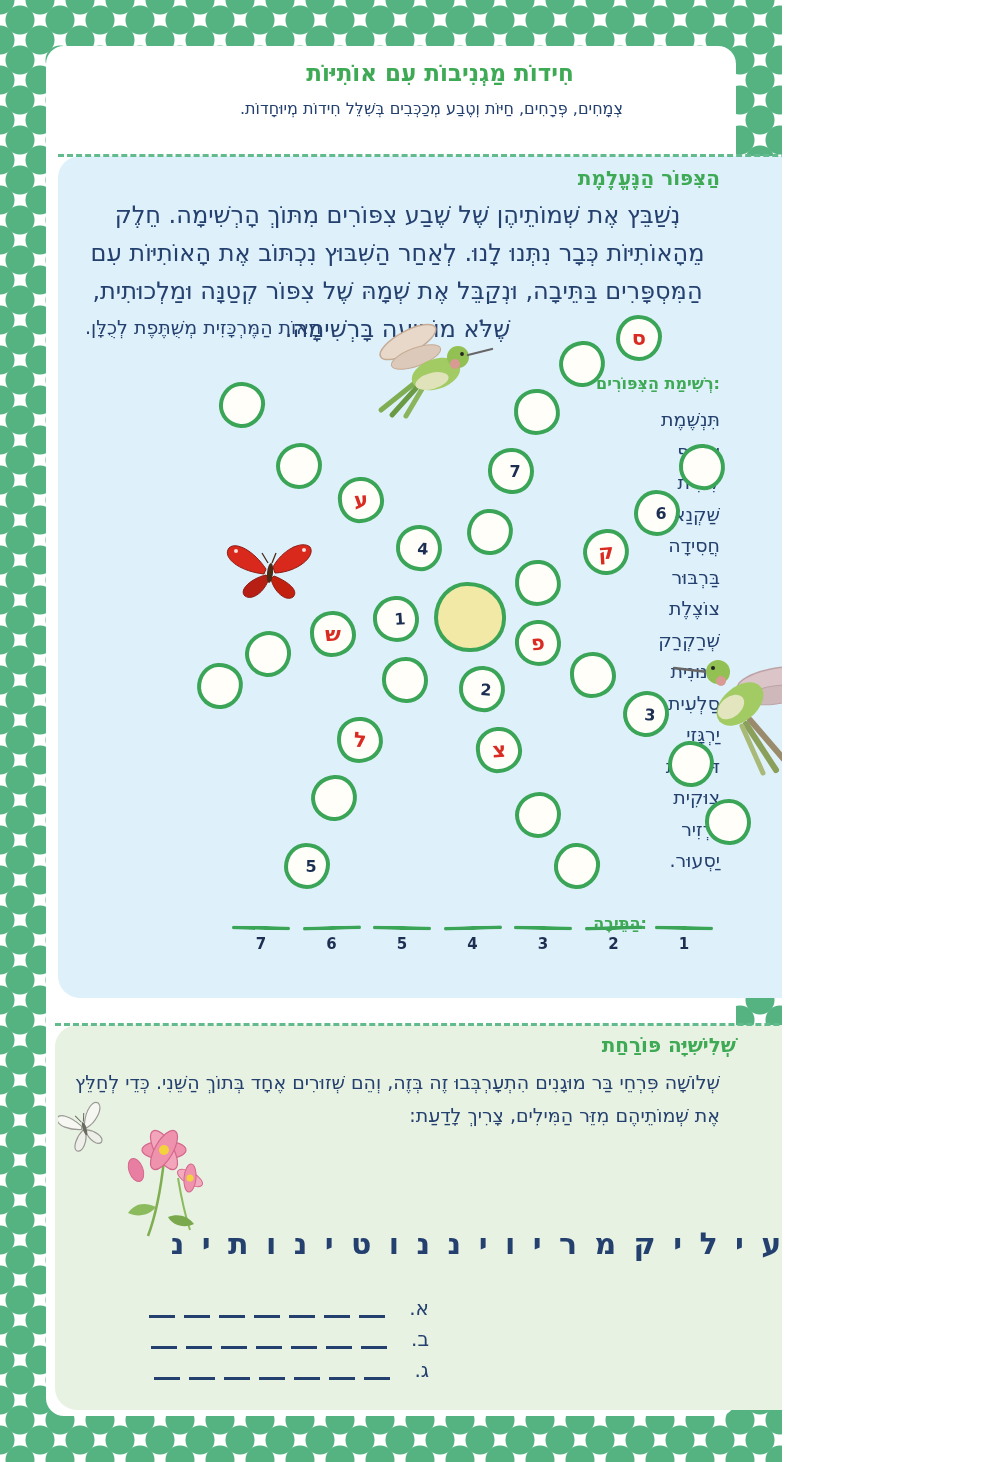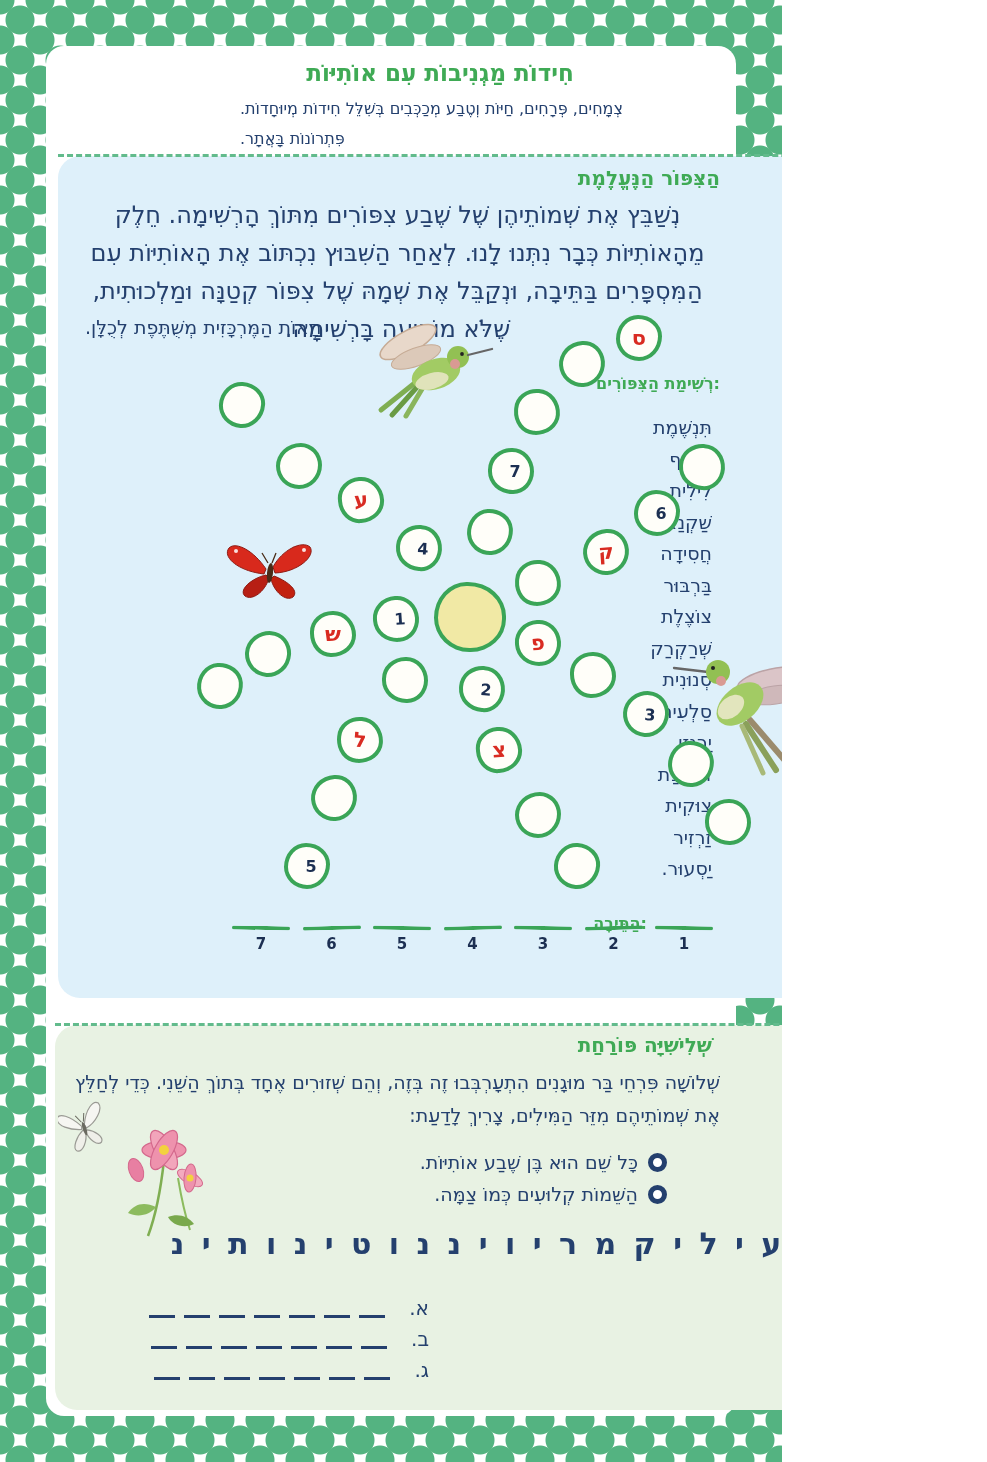--- a/index.html
+++ b/index.html
@@ -30,37 +30,37 @@
   .dashed-sep{border-top:3px dashed #62bb8c;height:0;}
   #sep1{left:58px;top:154px;width:874px;}
   #sep2{left:55px;top:1023px;width:877px;}
   
   #sec1-title{right:62px;top:166px;font-size:20px;}
   #sec1-para{left:75px;right:62px;top:196px;direction:rtl;text-align:center;
              font-size:24px;line-height:38px;}
   #hint{left:85px;top:316px;font-size:19px;direction:rtl;}
   #list-title{right:62px;top:374px;font-size:16px;}
   #bird-list{right:62px;top:404px;direction:rtl;text-align:right;font-size:19px;
-             line-height:31.5px;list-style:none;margin:8px;padding:0;}
+             line-height:31.5px;list-style:none;margin:0;padding:0;}
   
   .circle{position:absolute;width:38px;height:38px;background:#fffef9;
           border:4.5px solid #3aa557;display:flex;align-items:center;
           justify-content:center;box-sizing:content-box;}
   .circle span{display:block;}
   .circle.number span{color:#1c2f52;font-weight:bold;font-size:16px;transform:translateX(4px);}
   .circle.letter span{color:#d92b21;font-weight:bold;font-size:21px;}
   #center-cell{left:434px;top:582px;width:64px;height:62px;background:#f1e9a5;
                border:4.5px solid #3aa557;border-radius:46% 54% 50% 50% / 52% 50% 48% 50%;}
   
   #tevah-label{right:135px;top:914px;font-size:16px;}
   .blank-group{position:absolute;width:58px;text-align:center;}
   .blank-line{height:0;border-top:4px solid #3aa557;border-radius:3px;}
   .blank-num{margin-top:5px;color:#1c2f52;font-weight:bold;font-size:15px;}
   
-  #sec2-title{right:70px;top:1033px;font-size:20px;margin-left:44px;}
+  #sec2-title{right:46px;top:1033px;font-size:20px;margin-left:44px;}
   #sec2-para{left:70px;right:62px;top:1066px;direction:rtl;
              font-size:19px;line-height:33px;}
   #bullets{right:115px;top:1146px;direction:rtl;}
   .bullet-row{display:flex;direction:rtl;align-items:center;height:32px;
               font-size:19px;color:#24406e;}
   .ring{width:9px;height:9px;border:5px solid #24406e;border-radius:50%;
         background:#fff;margin-left:10px;flex:0 0 auto;}
   #letter-string{left:95px;top:1226px;width:800px;text-align:center;direction:rtl;
                  font-size:30px;font-weight:bold;color:#24406e;word-spacing:7px;}
   .answer-row{position:absolute;right:353px;height:26px;display:flex;direction:rtl;
@@ -73,21 +73,20 @@
 </head>
 <body>
 
 <div id="page">
   <div id="dots"></div>
   <div id="sheet"></div>
 
   <div class="abs green-h" id="main-title">חִידוֹת מַגְנִיבוֹת עִם אוֹתִיּוֹת</div>
   <div class="abs navy" id="intro">
     <div>צְמָחִים, פְּרָחִים, חַיּוֹת וְטֶבַע מְכַכְּבִים בְּשִׁלֵּל חִידוֹת מְיוּחָדוֹת.</div>
-    <div>פִּתְרוֹנוֹת בָּאֲתָר.</div>
   </div>
 
   <div class="abs panel" id="panel-birds"></div>
   <div class="abs dashed-sep" id="sep1"></div>
 
   <div class="abs green-h" id="sec1-title">הַצִּפּוֹר הַנֶּעֱלֶמֶת</div>
   <div class="abs navy" id="sec1-para">נְשַׁבֵּץ אֶת שְׁמוֹתֵיהֶן שֶׁל שֶׁבַע צִפּוֹרִים מִתּוֹךְ הָרְשִׁימָה. חֵלֶק מֵהָאוֹתִיּוֹת כְּבָר נִתְּנוּ לָנוּ. לְאַחַר הַשִּׁבּוּץ נִכְתּוֹב אֶת הָאוֹתִיּוֹת עִם הַמִּסְפָּרִים בַּתֵּיבָה, וּנְקַבֵּל אֶת שְׁמָהּ שֶׁל צִפּוֹר קְטַנָּה וּמַלְכוּתִית, שֶׁלֹּא מוֹפִיעָה בָּרְשִׁימָה.</div>
   <div class="abs navy" id="hint">הָאוֹת הַמֶּרְכָּזִית מְשֻׁתֶּפֶת לְכֻלָּן.</div>
 
   <div class="abs green-h" id="list-title">רְשִׁימַת הַצִּפּוֹרִים:</div>
@@ -278,30 +277,20 @@
         <div class="blank-line" style="transform: rotate(1.2deg);"></div>
         <div class="blank-num">7</div>
       </div>
     </div>
 
   <div class="abs panel" id="panel-flowers"></div>
   <div class="abs dashed-sep" id="sep2"></div>
 
   <div class="abs green-h" id="sec2-title">שְׁלִישִׁיָּה פּוֹרַחַת</div>
   <div class="abs navy" id="sec2-para">שְׁלוֹשָׁה פִּרְחֵי בַּר מוּגָנִים הִתְעָרְבְּבוּ זֶה בְּזֶה, וְהֵם שְׁזוּרִים אֶחָד בְּתוֹךְ הַשֵּׁנִי. כְּדֵי לְחַלֵּץ אֶת שְׁמוֹתֵיהֶם מִזֵּר הַמִּילִים, צָרִיךְ לָדַעַת:</div>
-  <div class="abs" id="bullets">
-      <div class="bullet-row">
-        <span class="ring"></span>
-        <span>כָּל שֵׁם הוּא בֶּן שֶׁבַע אוֹתִיּוֹת.</span>
-      </div>
-      <div class="bullet-row">
-        <span class="ring"></span>
-        <span>הַשֵּׁמוֹת קְלוּעִים כְּמוֹ צַמָּה.</span>
-      </div>
-    </div>
 
   <div class="abs" id="letter-string">ח ע י ל י ק מ ר י ו י נ נ ו ט י נ ו ת י נ</div>
   <div id="answers">
       <div class="answer-row" style="top: 1292px;">
         <span class="answer-label">א.</span>
         <span class="dash"></span>
         <span class="dash"></span>
         <span class="dash"></span>
         <span class="dash"></span>
         <span class="dash"></span>

